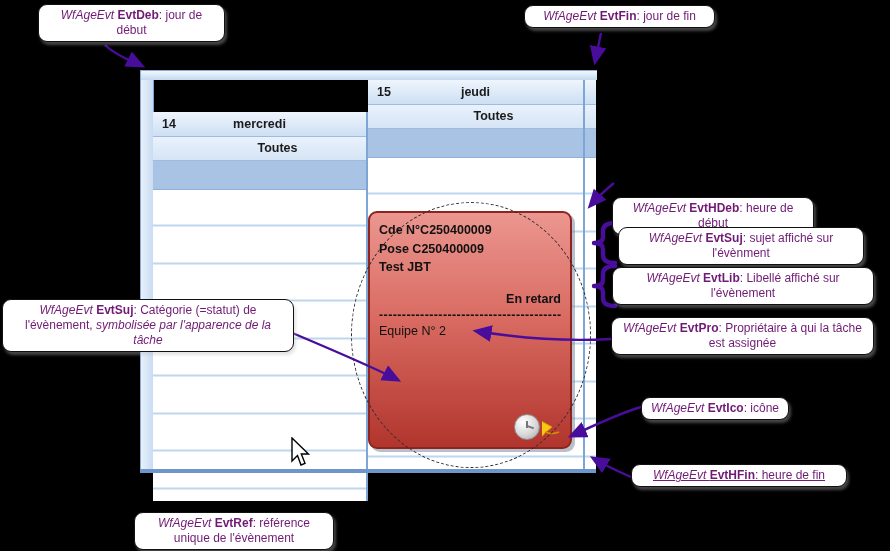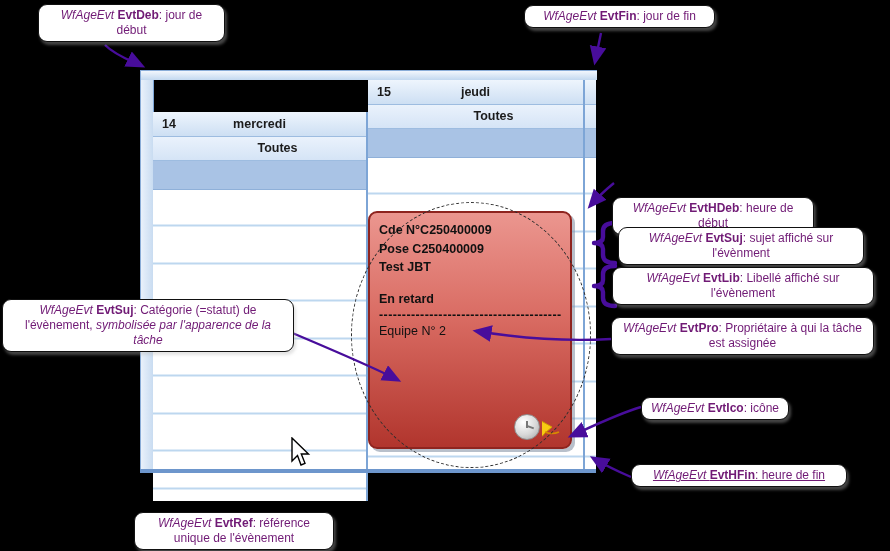--- a/index.html
+++ b/index.html
@@ -63,21 +63,21 @@
   .event-card{
     position:absolute;left:368px;top:211px;width:204px;height:238px;
     box-sizing:border-box;
     border:2px solid #8e241f;border-radius:9px;
     background:linear-gradient(180deg,#eb968f 0%,#d96b62 45%,#b1352d 100%);
     box-shadow:3px 3px 0 rgba(125,140,160,0.55);
     padding:8px 9px;z-index:2;
     color:#111;
   }
   .event-card p{margin:0;font-size:12.5px;line-height:18.5px;font-weight:bold;white-space:nowrap;overflow:hidden;}
-  .event-card p.status{margin-top:13px;}
+  .event-card p.status{margin-top:13px;text-align:right;}
   .event-card p.sep{line-height:14px;letter-spacing:0.4px;}
   .event-card p.owner{font-weight:normal;}
   .card-icons{position:absolute;right:6px;bottom:7px;display:flex;align-items:center;gap:2px;}
   .clock{
     width:24px;height:24px;border-radius:50%;
     background:radial-gradient(circle at 35% 30%,#ffffff,#d8d8d8 55%,#a9a9a9 95%);
     border:1px solid #8f8f8f;position:relative;
   }
   .clock .hand-h{position:absolute;left:11px;top:6px;width:2px;height:7px;background:#777;}
   .clock .hand-m{position:absolute;left:11px;top:11px;width:8px;height:2px;background:#777;transform:rotate(20deg);}

